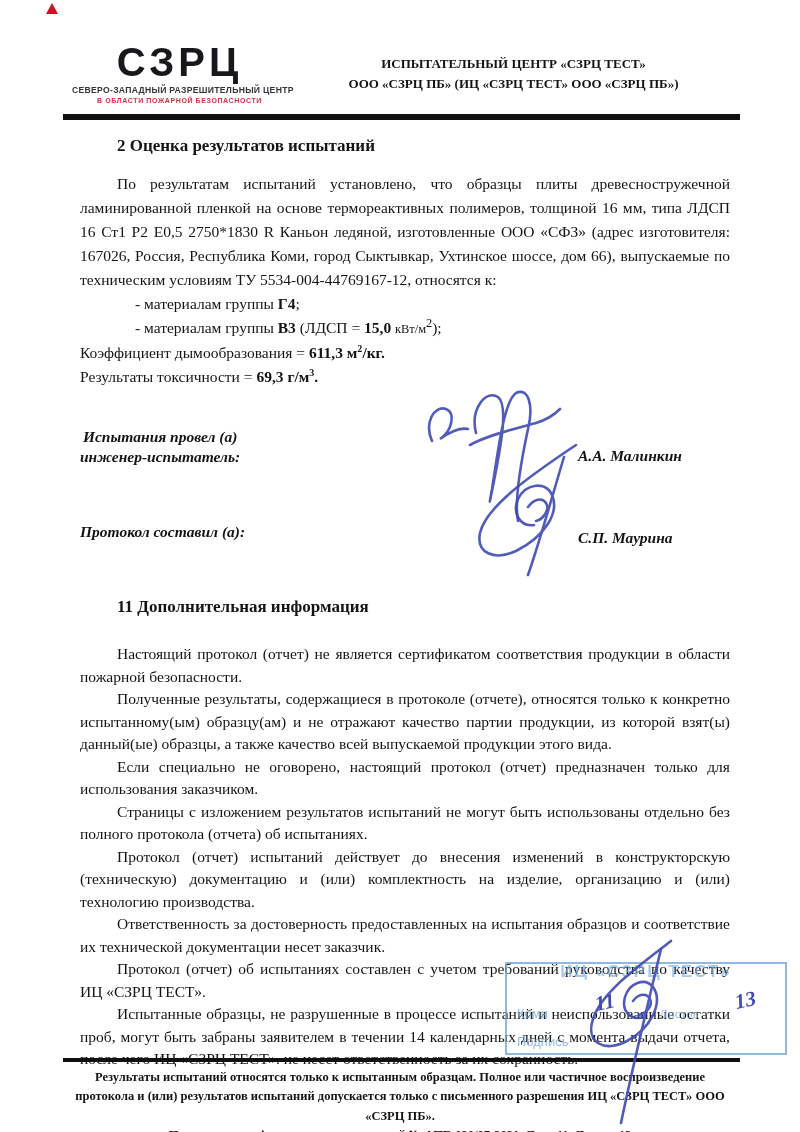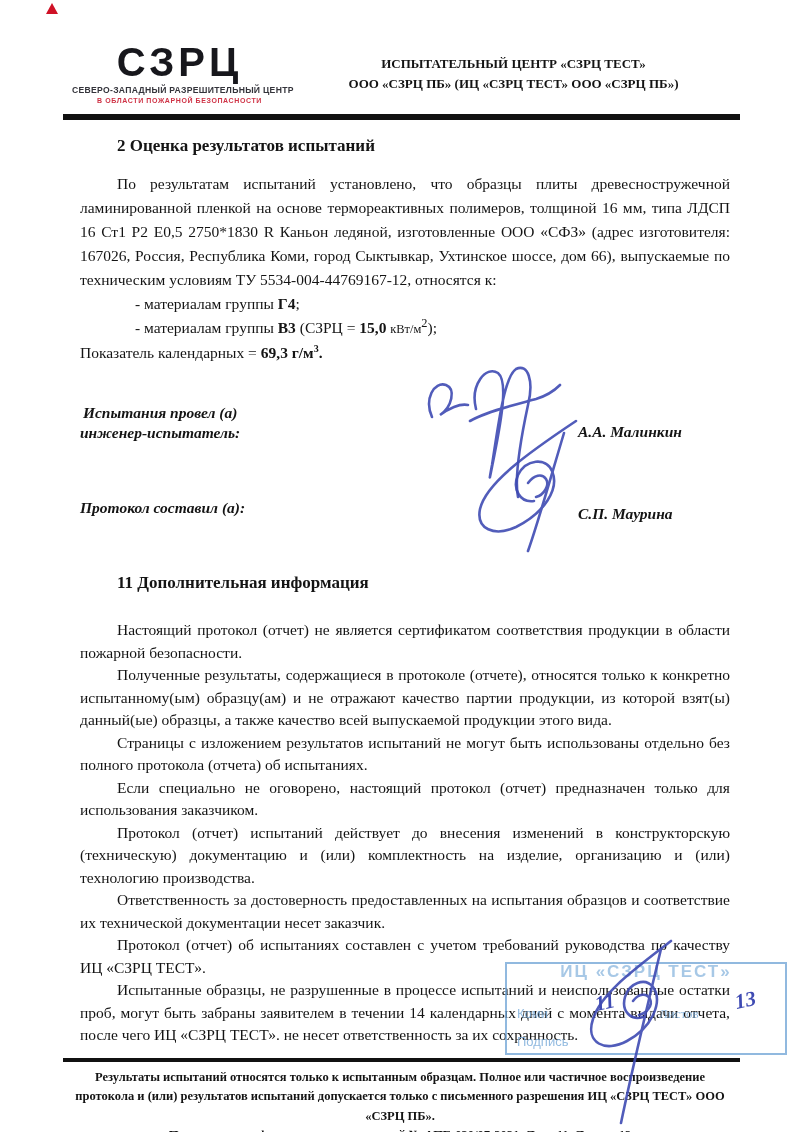--- a/index.html
+++ b/index.html
@@ -108,22 +108,23 @@
         <div>ИСПЫТАТЕЛЬНЫЙ ЦЕНТР «СЗРЦ ТЕСТ»</div>
         <div>ООО «СЗРЦ ПБ» (ИЦ «СЗРЦ ТЕСТ» ООО «СЗРЦ ПБ»)</div>
       </div>
     </div>
 
     <div class="double-rule"></div>
 
     <div class="h-section">2 Оценка результатов испытаний</div>
     <p class="intro">По результатам испытаний установлено, что образцы плиты древесностружечной ламинированной пленкой на основе термореактивных полимеров, толщиной 16 мм, типа ЛДСП 16 Ст1 Р2 Е0,5 2750*1830 R Каньон ледяной, изготовленные ООО «СФЗ» (адрес изготовителя: 167026, Россия, Республика Коми, город Сыктывкар, Ухтинское шоссе, дом 66), выпускаемые по техническим условиям ТУ 5534-004-44769167-12, относятся к:</p>
     <div class="list-line"><span>- материалам группы </span><span class="b">Г4</span><span>;</span></div>
-    <div class="list-line"><span>- материалам группы </span><span class="b">В3</span><span> (СЗРЦ = </span><span class="b">15,0</span><span> </span><span class="sm">кВт/м</span><span class="sup sm">2</span><span>);</span></div>
-    <div class="flat-line"><span>Показатель календарных = </span><span class="b">69,3 г/м</span><span class="b sup">3</span><span class="b">.</span></div>
+    <div class="list-line"><span>- материалам группы </span><span class="b">В3</span><span> (ЛДСП = </span><span class="b">15,0</span><span> </span><span class="sm">кВт/м</span><span class="sup sm">2</span><span>);</span></div>
+    <div class="flat-line"><span>Коэффициент дымообразования = </span><span class="b">611,3 м</span><span class="b sup">2</span><span class="b">/кг.</span></div>
+    <div class="flat-line"><span>Результаты токсичности = </span><span class="b">69,3 г/м</span><span class="b sup">3</span><span class="b">.</span></div>
 
     <div class="sig-area">
       <div class="sig-label" style="left:0; top:38px;text-align:center;">
         <div>Испытания провел (а)</div>
         <div>инженер-испытатель:</div>
       </div>
       <div class="sig-name" style="left:498px; top:58px;">А.А. Малинкин</div>
 
       <div class="sig-label" style="left:0; top:133px;">Протокол составил (а):</div>
       <div class="sig-name" style="left:498px; top:140px;">С.П. Маурина</div>
@@ -142,22 +143,22 @@
           <path d="M60,70 C66,62 74,60 78,66 C82,72 76,82 68,84"></path>
           <path d="M96,20 C84,60 70,110 60,138"></path>
         </g>
       </svg>
     </div>
 
     <div class="h-section2">11 Дополнительная информация</div>
     <div>
         <p class="body-par">Настоящий протокол (отчет) не является сертификатом соответствия продукции в области пожарной безопасности.</p>
         <p class="body-par">Полученные результаты, содержащиеся в протоколе (отчете), относятся только к конкретно испытанному(ым) образцу(ам) и не отражают качество партии продукции, из которой взят(ы) данный(ые) образцы, а также качество всей выпускаемой продукции этого вида.</p>
+        <p class="body-par">Если специально не оговорено, настоящий протокол (отчет) предназначен только для использования заказчиком.</p>
         <p class="body-par">Страницы с изложением результатов испытаний не могут быть использованы отдельно без полного протокола (отчета) об испытаниях.</p>
-        <p class="body-par">Если специально не оговорено, настоящий протокол (отчет) предназначен только для использования заказчиком.</p>
         <p class="body-par">Протокол (отчет) испытаний действует до внесения изменений в конструкторскую (техническую) документацию и (или) комплектность на изделие, организацию и (или) технологию производства.</p>
         <p class="body-par">Ответственность за достоверность предоставленных на испытания образцов и соответствие их технической документации несет заказчик.</p>
         <p class="body-par">Протокол (отчет) об испытаниях составлен с учетом требований руководства по качеству ИЦ «СЗРЦ ТЕСТ».</p>
         <p class="body-par">Испытанные образцы, не разрушенные в процессе испытаний и неиспользованные остатки проб, могут быть забраны заявителем в течении 14 календарных дней с момента выдачи отчета, после чего ИЦ «СЗРЦ ТЕСТ». не несет ответственность за их сохранность.</p>
       </div>
 
   </div>
 
   <div class="stamp">
     <div class="stamp-title">ИЦ «СЗРЦ ТЕСТ»</div>

